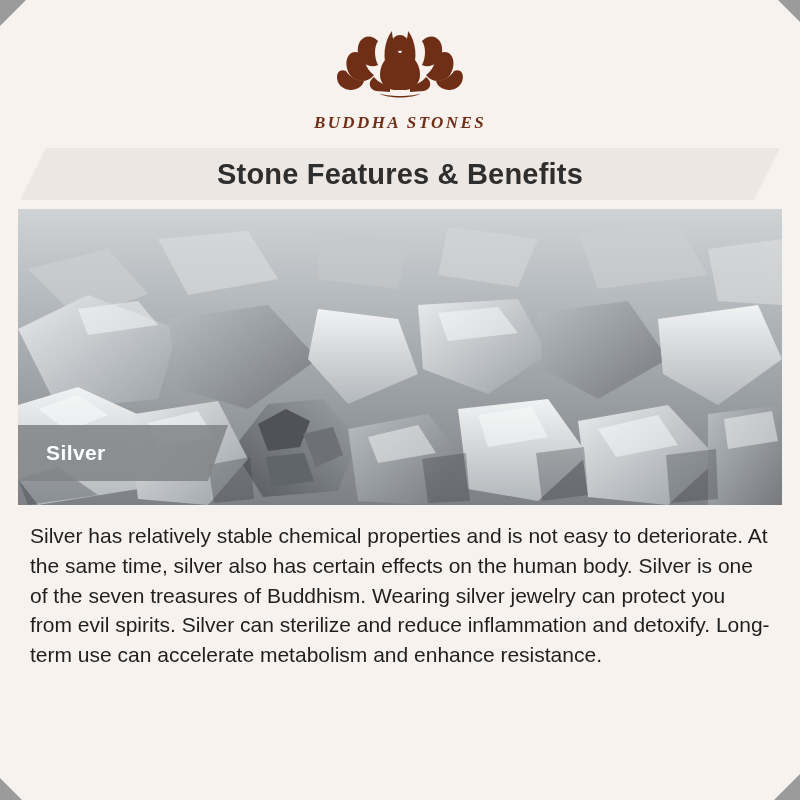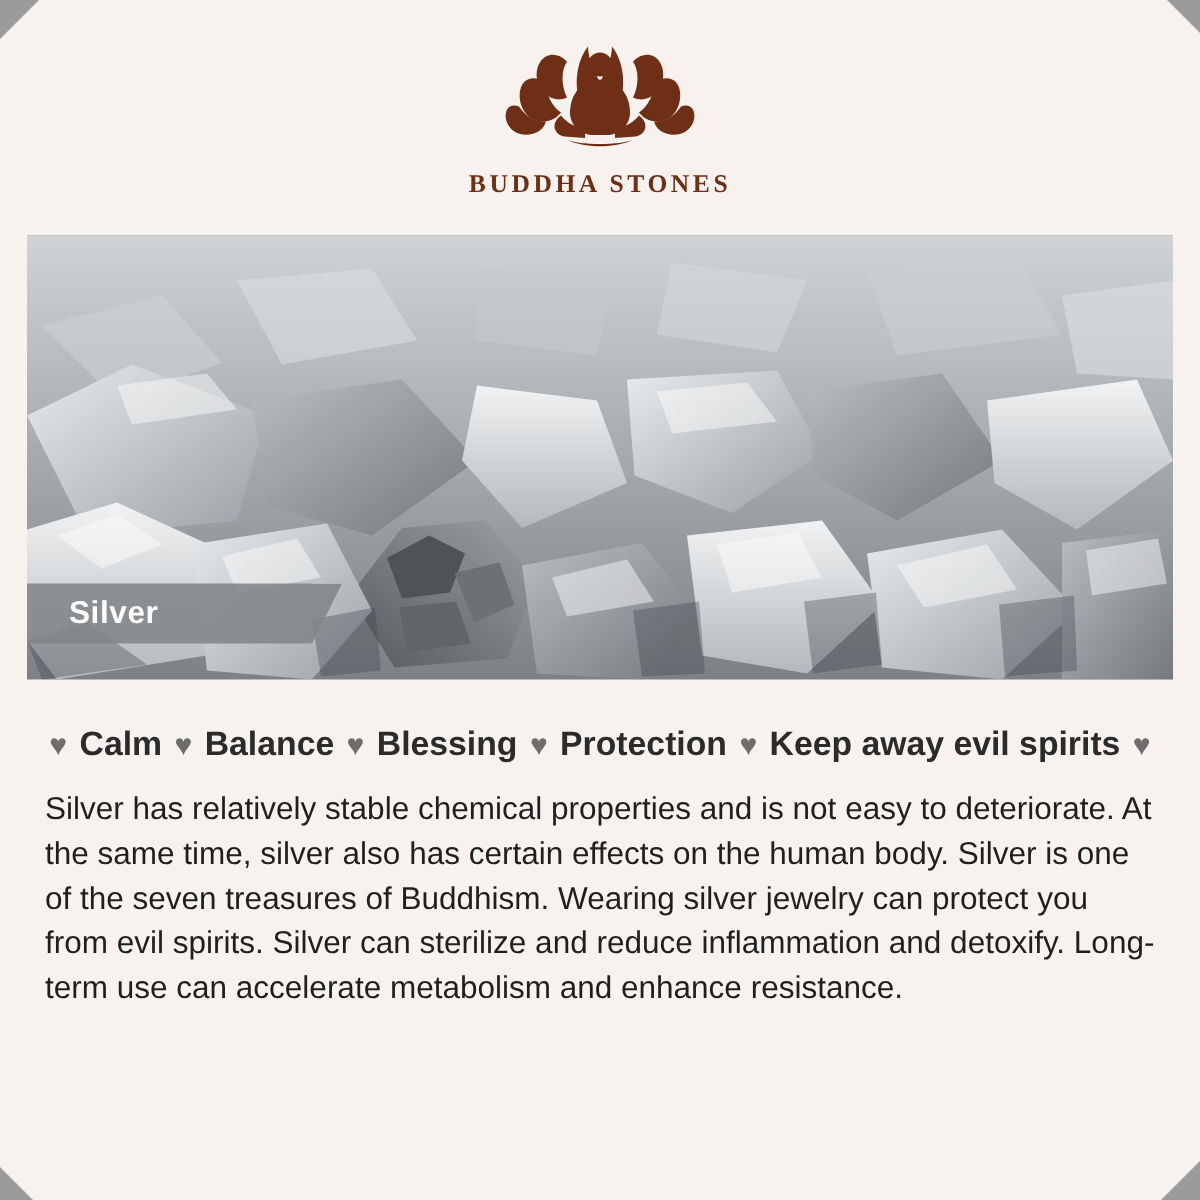--- a/index.html
+++ b/index.html
@@ -57,20 +57,21 @@
 
   
   .logo-area {
     position: relative;
     height: 148px;
     display: flex;
     flex-direction: column;
     align-items: center;
     justify-content: center;
     z-index: 3;
+    font-style: italic;
   }
   .logo-mark {
     width: 132px;
     height: 92px;
     display: block;
   }
   .logo-text {
     margin-top: 6px;
     font-family: "Liberation Serif", serif;
     font-size: 17px;
@@ -121,21 +122,21 @@
     position: absolute;
     inset: 0;
     display: block;
     width: 100%;
     height: 100%;
   }
   .hero-label {
     position: absolute;
     left: 0;
     bottom: 24px;
-    height: 40px;
+    height: 56px;
     min-width: 190px;
     background: rgba(130,133,136,0.88);
     display: flex;
     align-items: center;
     z-index: 4;
   }
   .hero-label span {
     color: #ffffff;
     font-size: 21px;
     font-weight: bold;
@@ -204,20 +205,23 @@
         <circle cx="66" cy="28" r="8"></circle>
         <path d="M66 38 C54 38 46 48 46 60 C46 68 52 74 60 75 L72 75 C80 74 86 68 86 60 C86 48 78 38 66 38 Z"></path>
         <path d="M40 62 C34 66 34 74 42 76 L56 77 L56 71 C50 70 44 67 40 62 Z"></path>
         <path d="M92 62 C98 66 98 74 90 76 L76 77 L76 71 C82 70 88 67 92 62 Z"></path>
         <path d="M44 78 C54 84 78 84 88 78 C80 82 52 82 44 78 Z"></path>
       </g>
     </svg>
     <div class="logo-text">BUDDHA STONES</div>
   </div>
 
+  <div class="title-band">
+    <div class="title">Stone Features &amp; Benefits</div>
+  </div>
 
   <div class="hero">
     <svg class="hero-photo" viewBox="0 0 764 296" preserveAspectRatio="none">
       <defs>
         <linearGradient id="bg" x1="0" y1="0" x2="0" y2="1">
           <stop offset="0%" stop-color="#cfd3d6"></stop>
           <stop offset="45%" stop-color="#a9aeb2"></stop>
           <stop offset="100%" stop-color="#7d8186"></stop>
         </linearGradient>
         <linearGradient id="r1" x1="0" y1="0" x2="1" y2="1">
@@ -287,29 +291,16 @@
         <polygon points="518,244 566,238 570,286 524,292"></polygon>
         <polygon points="648,246 698,240 700,290 652,294"></polygon>
       </g>
     </svg>
 
     <div class="hero-label">
       <span>Silver</span>
     </div>
   </div>
 
-  <div class="benefits">
-    <span class="hsym">♥</span>
-    <span>Calm</span>
-    <span class="hsym">♥</span>
-    <span>Balance</span>
-    <span class="hsym">♥</span>
-    <span>Blessing</span>
-    <span class="hsym">♥</span>
-    <span>Protection</span>
-    <span class="hsym">♥</span>
-    <span>Keep away evil spirits</span>
-    <span class="hsym">♥</span>
-  </div>
 
   <div class="body-copy">Silver has relatively stable chemical properties and is not easy to deteriorate. At the same time, silver also has certain effects on the human body. Silver is one of the seven treasures of Buddhism. Wearing silver jewelry can protect you from evil spirits. Silver can sterilize and reduce inflammation and detoxify. Long-term use can accelerate metabolism and enhance resistance.</div>
 
 </div>
 
 </body></html>

